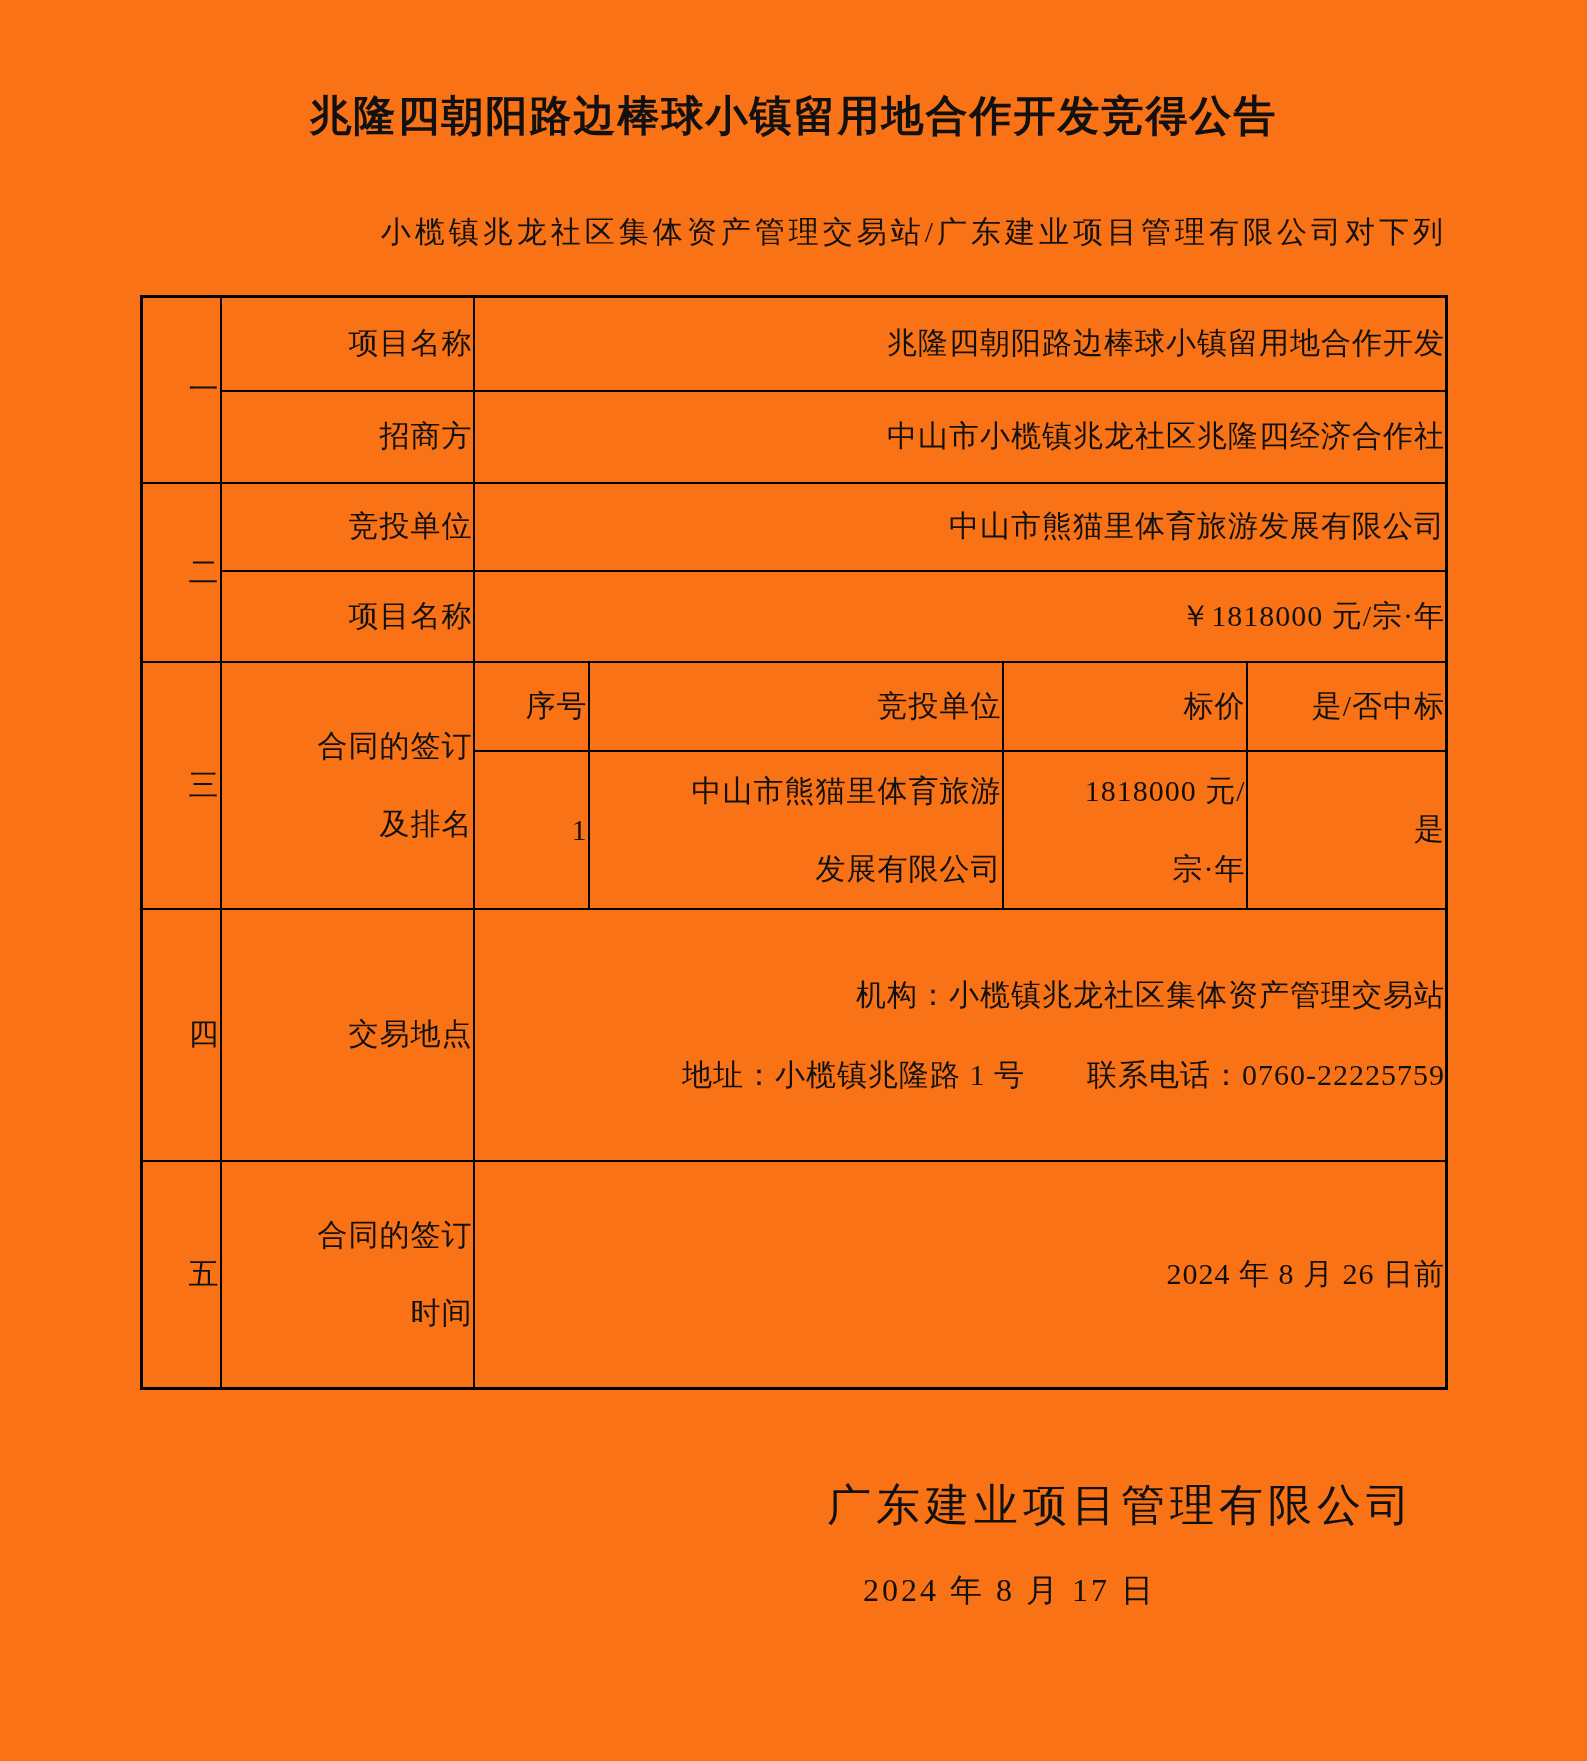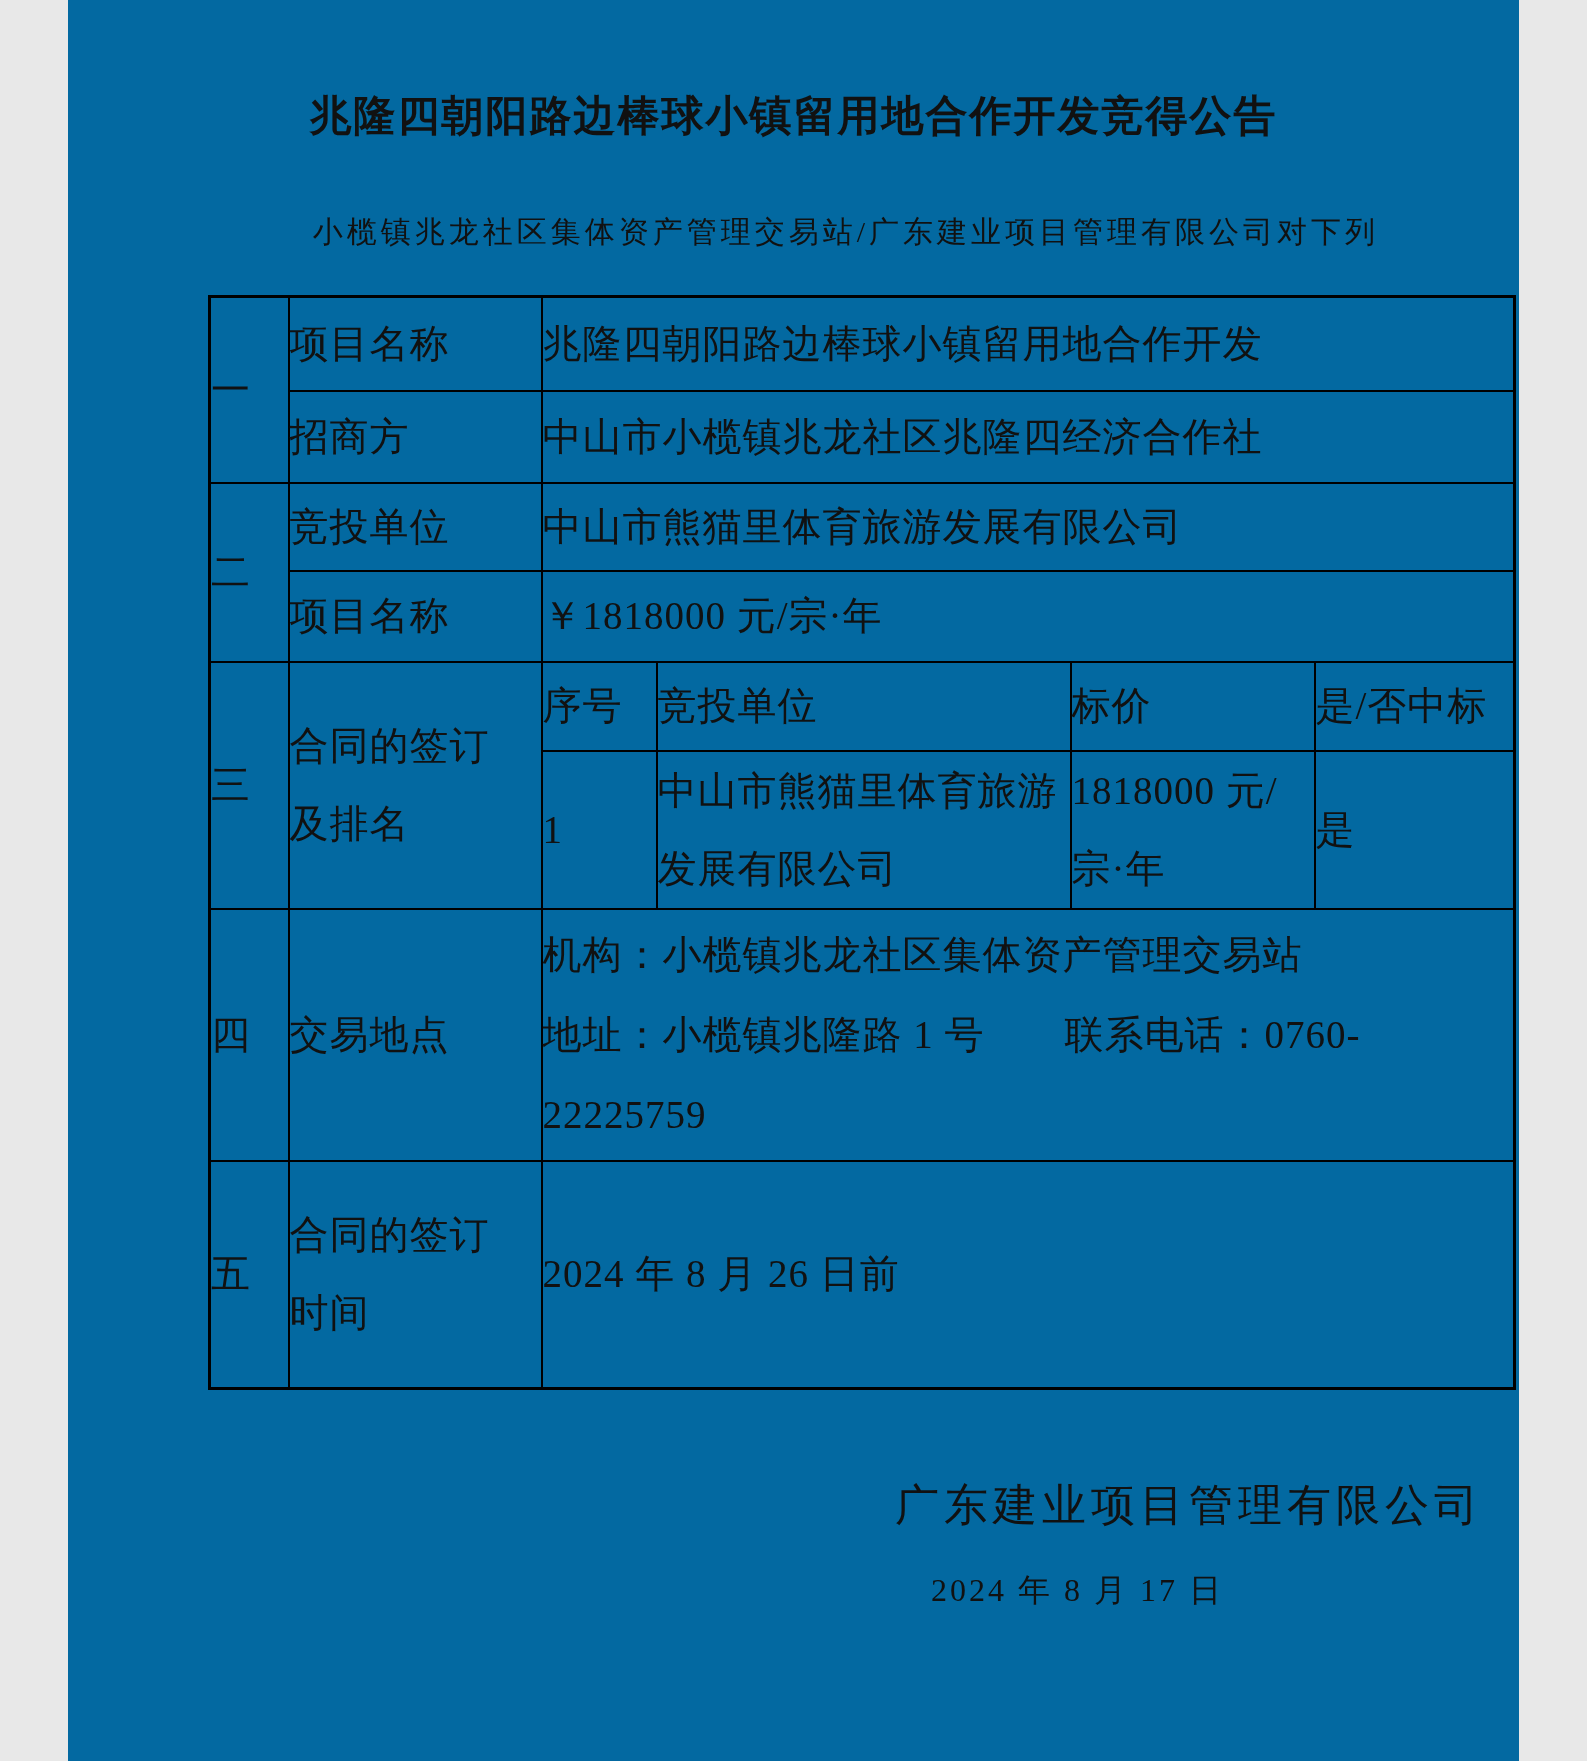--- a/index.html
+++ b/index.html
@@ -1,21 +1,21 @@
 <!DOCTYPE html>
 <html><head>
 <meta charset="utf-8">
 <style>
   html, body { margin: 0; padding: 0; background: #e8e8e8; }
   .page {
     position: relative;
-    width: 1451px;
+    width: 1587px;
     height: 1761px;
     margin: 0 auto;
-    background: #0369a1;
+    background: #f97316;
     font-family: "Liberation Serif", "DejaVu Serif", serif;
     color: #111111;
     overflow: hidden;
   }
   .doc-title {
     margin: 88px 140px 0 140px;
     text-align: center;
     font-family: "DejaVu Sans", "Liberation Sans", sans-serif;
     font-weight: bold;
     font-size: 42px;
@@ -33,22 +33,22 @@
   .intro .line1 { text-indent: 62px; }
   .doc-table {
     margin: 27px 0 0 140px;
     border-collapse: collapse;
     table-layout: fixed;
     width: 1307px;
     border: 3px solid #000;
   }
   .doc-table td {
     border: 2px solid #000;
-    font-size: 39px;
-    text-align: left;
+    font-size: 30px;
+    text-align: right;
     vertical-align: middle;
     padding: 0;
     letter-spacing: 1px;
   }
   .doc-table td.sec-top { border-top: 1px solid #d946ef; }
   .col-index { letter-spacing: 0; }
   .col-label { letter-spacing: 6px; }
   .multiline { white-space: pre-line; }
   .cell-tall { line-height: 78px; }
   .nested-head { letter-spacing: 3px; }

